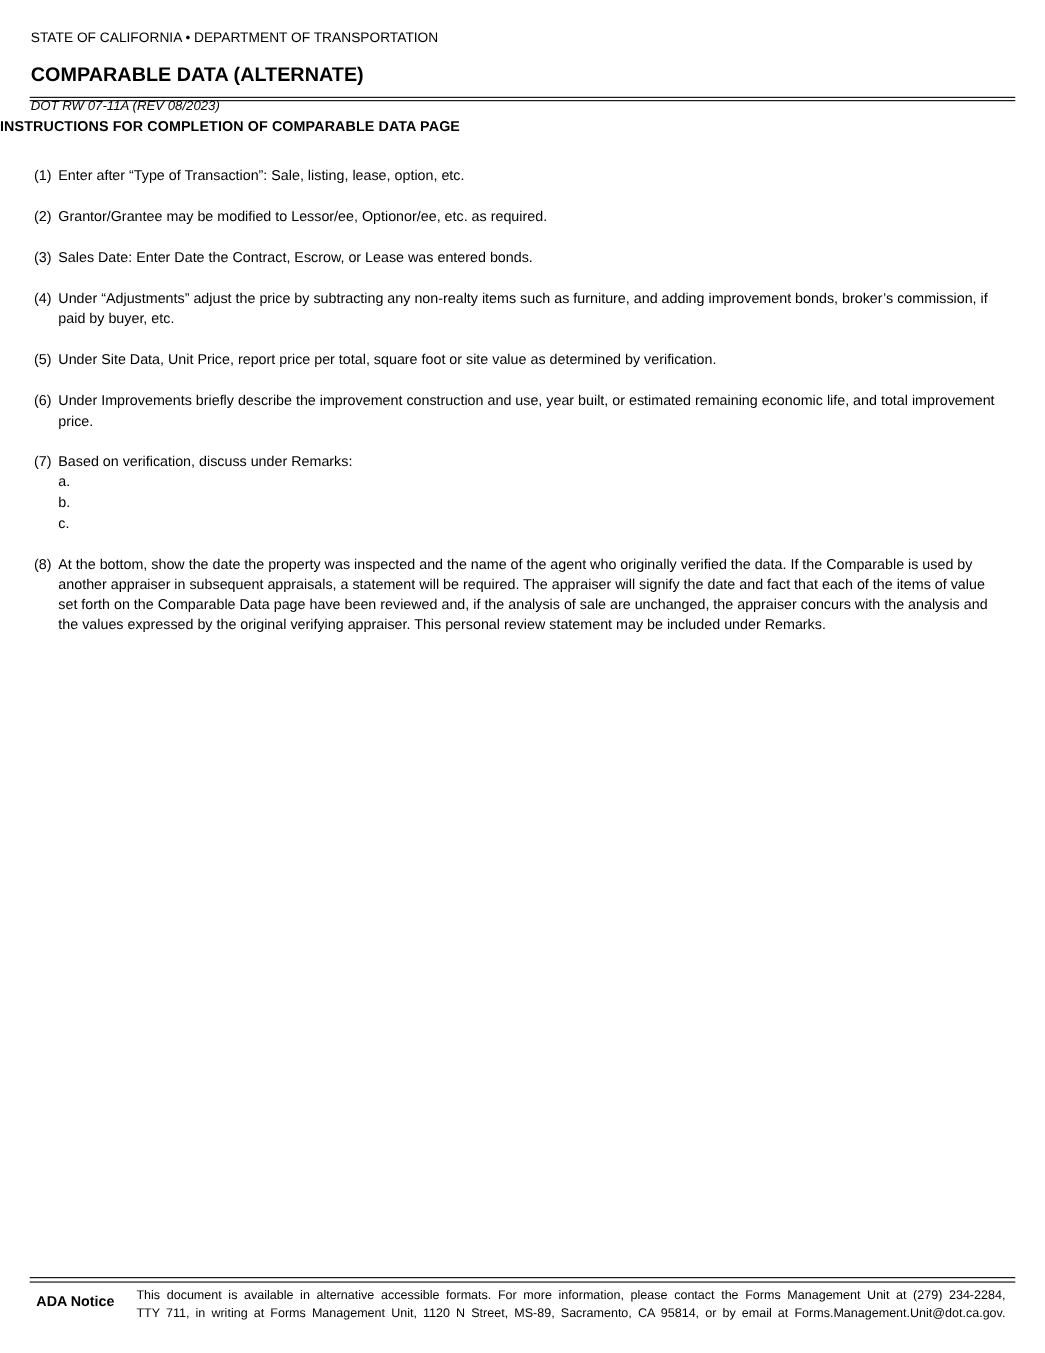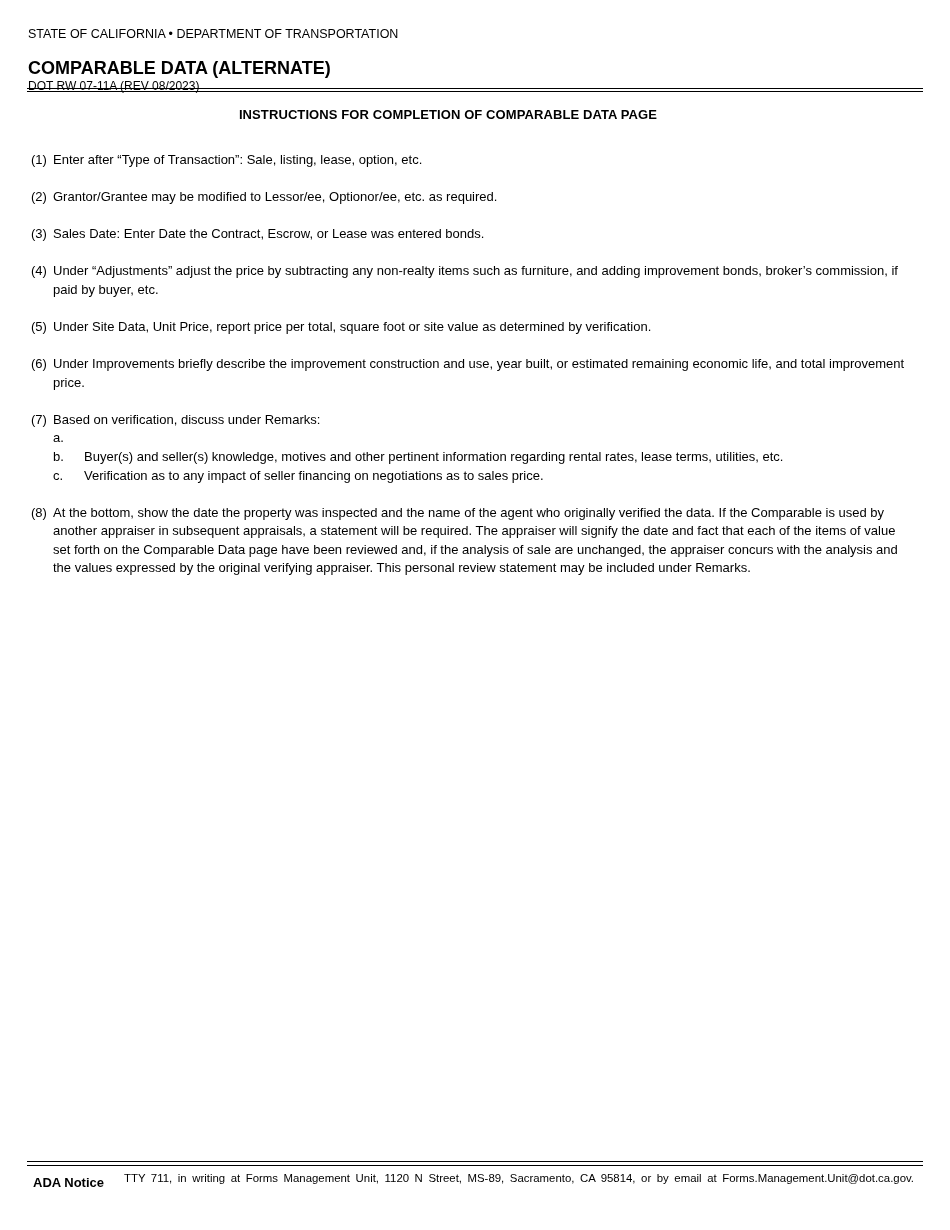--- a/index.html
+++ b/index.html
@@ -1,22 +1,22 @@
 <!DOCTYPE html>
 <html><head>
 <meta charset="utf-8">
 <style>
   html, body { margin:0; padding:0; background:#ffffff; }
   body { width:950px; height:1230px; position:relative; font-family:"Liberation Sans", sans-serif; color:#000; }
   .header { position:absolute; left:28px; top:27px; }
   .agency { font-size:12.5px; line-height:15px; }
   .title { font-size:18px; font-weight:bold; line-height:20px; margin-top:16px; }
-  .formno { font-size:12px; line-height:15px; margin-top:1px; }
+  .formno { font-size:12px; line-height:15px; margin-top:11px;font-style:italic; }
   .rule-top { position:absolute; left:27px; width:896px; top:88px; height:2px; border-top:1.5px solid #000; border-bottom:1.5px solid #000; }
-  .instr-title { position:absolute; left:12px; width:872px; top:107px; text-align:center; font-size:13px; font-weight:bold; letter-spacing:0.1px; }
+  .instr-title { position:absolute; left:0; width:872px; top:107px; text-align:left; font-size:13px; font-weight:bold; letter-spacing:0.1px; }
   .items { position:absolute; left:31px; top:151px; width:880px; font-size:13px; line-height:18.6px; }
   .item { display:flex; margin-bottom:18.5px; }
   .item .num { width:22px; flex:none; }
   .item .txt { flex:1; }
   .sub { display:flex; }
   .sub .letter { width:31px; flex:none; padding-left:0px; }
   .subs { margin-left:22px; }
   .rule-bot { position:absolute; left:27px; width:896px; top:1161px; height:3px; border-top:1.5px solid #000; border-bottom:1.5px solid #000; }
   .ada-label { position:absolute; left:33px; top:1175px; font-size:13px; font-weight:bold; }
   .ada-text { position:absolute; left:124px; top:1171px; width:790px; font-size:11.4px; line-height:15.5px; text-align:justify; text-align-last:justify; }
@@ -63,31 +63,30 @@
     <div style="display:flex;">
       <span class="num">(7)</span>
       <span class="txt">Based on verification, discuss under Remarks:</span>
     </div>
     <div class="subs">
       <div class="sub">
         <span class="letter">a.</span>
       </div>
       <div class="sub">
         <span class="letter">b.</span>
-        <span>Buyer(s) and seller(s) knowledge, motives and other pertinent information regarding rental rates, lease terms, utilities, etc.</span>
       </div>
       <div class="sub">
         <span class="letter">c.</span>
-        <span>Verification as to any impact of seller financing on negotiations as to sales price.</span>
       </div>
     </div>
   </div>
   <div class="item">
     <span class="num">(8)</span>
     <span class="txt">At the bottom, show the date the property was inspected and the name of the agent who originally verified the data. If the Comparable is used by another appraiser in subsequent appraisals, a statement will be required. The appraiser will signify the date and fact that each of the items of value set forth on the Comparable Data page have been reviewed and, if the analysis of sale are unchanged, the appraiser concurs with the analysis and the values expressed by the original verifying appraiser. This personal review statement may be included under Remarks.</span>
   </div>
 </div>
 
 <div class="rule-bot"></div>
 <div class="ada-label">ADA Notice</div>
 <div class="ada-text">
+  <div>This document is available in alternative accessible formats. For more information, please contact the Forms Management Unit at (279) 234-2284,</div>
   <div>TTY 711, in writing at Forms Management Unit, 1120 N Street, MS-89, Sacramento, CA 95814, or by email at Forms.Management.Unit@dot.ca.gov.</div>
 </div>
 
 </body></html>

